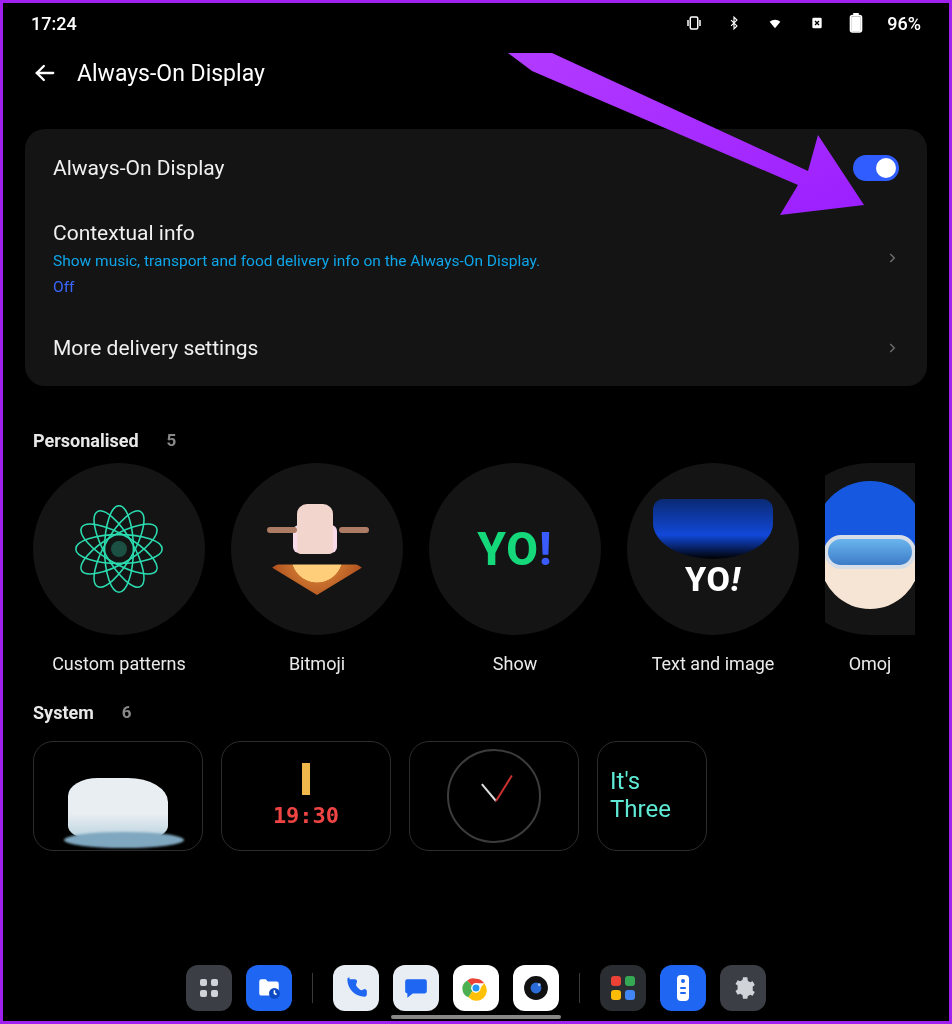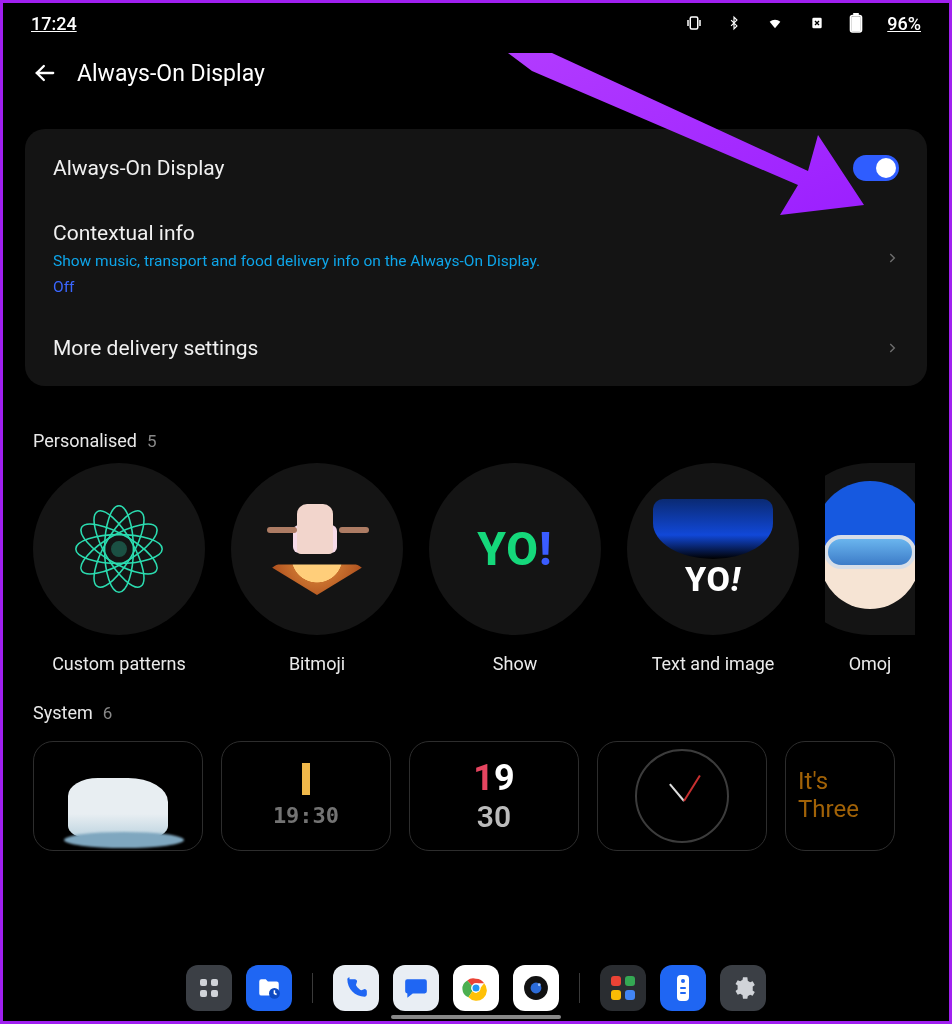--- a/index.html
+++ b/index.html
@@ -16,21 +16,20 @@
 
   
   .statusbar {
     height: 40px;
     display: flex;
     align-items: center;
     justify-content: space-between;
     padding: 0 28px;
     font-size: 18px;
     font-weight: 500;
-    text-decoration: underline;
   }
   .status-right { display: flex; align-items: center; gap: 24px; }
   .status-right svg { display: block; }
 
   
   .header {
     display: flex;
     align-items: center;
     padding: 16px 20px 12px 28px;
     gap: 18px;
@@ -72,21 +71,21 @@
     width: 20px; height: 20px;
     background: #fff;
     border-radius: 50%;
   }
 
   
   .section-head {
     padding: 44px 30px 12px 30px;
     font-size: 18px;
     color: #e8e8e8;
-    display: flex; gap: 10px; align-items: flex-end;
+    display: flex; gap: 28px; align-items: center; font-weight: bold;
   }
   .section-count { color: #888; font-size: 17px; }
 
   
   .tile-strip {
     display: flex;
     gap: 26px;
     padding: 0 30px;
     overflow: hidden;
     flex-wrap: nowrap;
@@ -127,26 +126,26 @@
   .omoji-face{width:120px;height:120px;position:relative;}
   .omoji-face .head{position:absolute;bottom:0;left:10px;width:100px;height:100px;background:#f6e4d4;border-radius:50%;}
   .omoji-face .beanie{position:absolute;top:-8px;left:4px;width:112px;height:70px;background:#1659e0;border-radius:60px 60px 10px 10px;}
   .omoji-face .goggles{position:absolute;top:46px;left:14px;width:92px;height:34px;background:linear-gradient(#6ab5ee,#3d7cc8);border-radius:18px;border:4px solid #d7dee8;}
 
   
   .sys-strip{display:flex;gap:18px;padding:6px 30px 0 30px;overflow:hidden;}
   .sys-tile{width:170px;height:110px;flex:0 0 auto;border:1px solid #2d2d2d;border-radius:20px;background:#000;display:flex;align-items:center;justify-content:center;overflow:hidden;position:relative;}
   .polarbear{width:100px;height:60px;background:linear-gradient(180deg,#e8eef2 60%,#bcd3df 100%);border-radius:30% 40% 20% 20%;position:relative;top:12px;}
   .polarbear::after{content:"";position:absolute;left:-4px;bottom:-10px;width:120px;height:16px;background:#7fa7bf;border-radius:50%;filter:blur(1px);}
-  .digi-clock{font-family:ui-monospace,monospace;color:#737373;font-size:22px;font-weight:600;}
+  .digi-clock{font-family:ui-monospace,monospace;color:#ef4444;font-size:22px;font-weight:600;}
   .digi-bar{width:8px;height:32px;background:#f0b84a;margin-bottom:8px;}
   .big-clock{width:94px;height:94px;border:2px solid #3c3c3c;border-radius:50%;position:relative;}
   .big-clock::after{content:"";position:absolute;left:46px;top:20px;width:2px;height:30px;background:#c93030;transform-origin:bottom;transform:rotate(32deg);}
   .big-clock::before{content:"";position:absolute;left:46px;top:28px;width:2px;height:22px;background:#ddd;transform-origin:bottom;transform:rotate(-40deg);}
-  .text-clock{font-size:24px;line-height:1.15;color:#a16207;padding:0 12px;}
+  .text-clock{font-size:24px;line-height:1.15;color:#5eead4;padding:0 12px;}
   .num-clock{display:flex;flex-direction:column;align-items:center;}
   .num-clock .l1{font-size:36px;font-weight:700;} .num-clock .l1 .d1{color:#e64560;} .num-clock .l1 .d2{color:#fff;}
   .num-clock .l2{font-size:30px;color:#bbb;font-weight:600;}
 
   
   .dock {
     position:absolute;left:0;right:0;bottom:6px;
     display:flex;align-items:center;justify-content:center;gap:14px;
     padding: 6px 0 4px 0;
   }
@@ -310,26 +309,20 @@
   <div class="sys-tile">
     <div class="polarbear"></div>
   </div>
   <div class="sys-tile">
     <div style="display:flex;flex-direction:column;align-items:center;">
       <div class="digi-bar"></div>
       <div class="digi-clock">19:30</div>
     </div>
   </div>
   <div class="sys-tile">
-    <div class="num-clock">
-      <div class="l1"><span class="d1">1</span><span class="d2">9</span></div>
-      <div class="l2">30</div>
-    </div>
-  </div>
-  <div class="sys-tile">
     <div class="big-clock"></div>
   </div>
   <div class="sys-tile" style="width:110px;justify-content:flex-start;">
     <div class="text-clock">
       <div>It's</div>
       <div>Three</div>
     </div>
   </div>
 </div>
 

